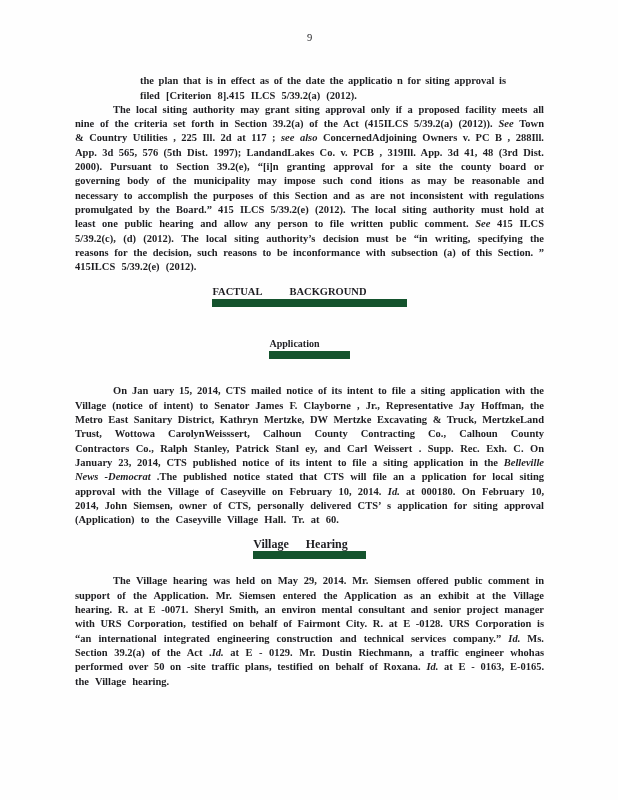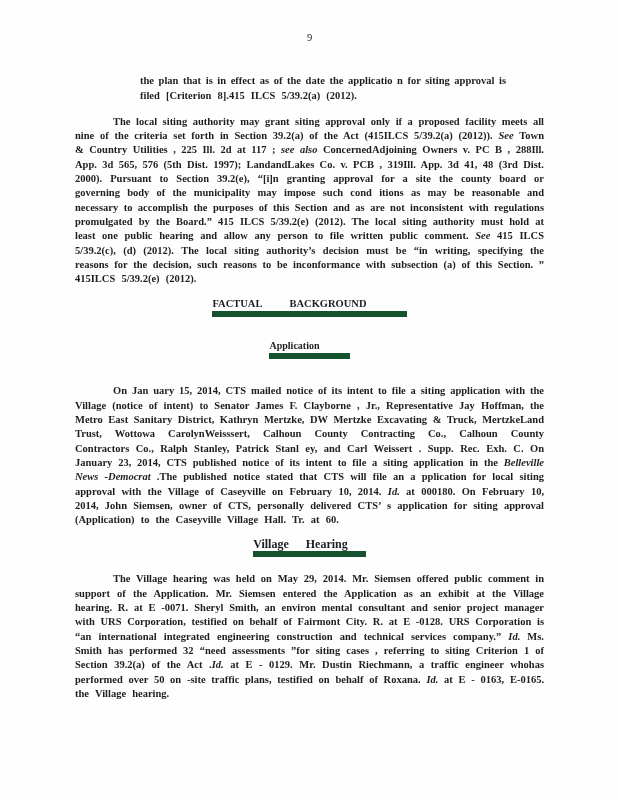--- a/index.html
+++ b/index.html
@@ -11,42 +11,42 @@
     font-family: "Liberation Serif", "DejaVu Serif", serif;
     font-size: 10.5px;
     line-height: 14.3px;
     color: #1e1e22;
     overflow: hidden;
     box-sizing: border-box;
     padding: 31px 74px 0 75px;
   }
   .page-number { text-align: center; }
   .blockquote { margin: 29px 38px 0 65px; }
-  .para-law { margin-top: 12px; }
+  .para-law { }
   .para-application { margin-top: 25px; }
   .para-village { margin-top: 15px; }
   .tline {
     text-align: justify;
     text-align-last: justify;
     -moz-text-align-last: justify;
     white-space: normal;
     font-weight: bold;
   }
   .tline.last {
     text-align: right;
     text-align-last: left;
     -moz-text-align-last: left;
     word-spacing: 3.5px;
   }
   .para .tline:first-child { text-indent: 38px; }
   .heading { text-align: center; font-weight: bold; }
   .heading-main { margin-top: 11px; }
-  .heading-sub { margin-top: 22px; font-size: 10px; }
+  .heading-sub { margin-top: 30px; font-size: 10px; }
   .heading-village { margin-top: 10px; font-size: 12px; }
-  .hl { display: inline-block; border-bottom: 6px solid #14532d; line-height: 12px; padding-bottom: 1px; }
+  .hl { display: inline-block; border-bottom: 8px solid #14532d; line-height: 12px; padding-bottom: 1px; }
   .hl-fb { word-spacing: 25px; padding-right: 40px; }
   .hl-app { padding-right: 30px; }
   .hl-vh { word-spacing: 14px; padding-right: 18px; }
   i { font-style: italic; }
 </style>
 </head>
 <body>
 
 <div class="page">
 
@@ -96,19 +96,18 @@
   <div class="heading heading-village">
     <span class="hl hl-vh">Village Hearing</span>
   </div>
 
   <div class="para para-village">
       <div class="tline">The Village hearing was held on May 29, 2014. Mr. Siemsen offered public comment in</div>
       <div class="tline">support of the Application. Mr. Siemsen entered the Application as an exhibit at the Village</div>
       <div class="tline">hearing. R. at E -0071. Sheryl Smith, an environ mental consultant and senior project manager</div>
       <div class="tline">with URS Corporation, testified on behalf of Fairmont City. R. at E -0128. URS Corporation is</div>
       <div class="tline">“an international integrated engineering construction and technical services company.” <i>Id.</i> Ms.</div>
-      <div class="tline">Smith has performed 32 “need assessments ”for siting cases , referring to siting Criterion 1 of</div>
       <div class="tline">Section 39.2(a) of the Act .<i>Id.</i> at E - 0129. Mr. Dustin Riechmann, a traffic engineer whohas</div>
       <div class="tline">performed over 50 on -site traffic plans, testified on behalf of Roxana. <i>Id.</i> at E - 0163, E-0165.</div>
       <div class="tline last">the Village hearing.</div>
     </div>
 
 </div>
 
 </body></html>

